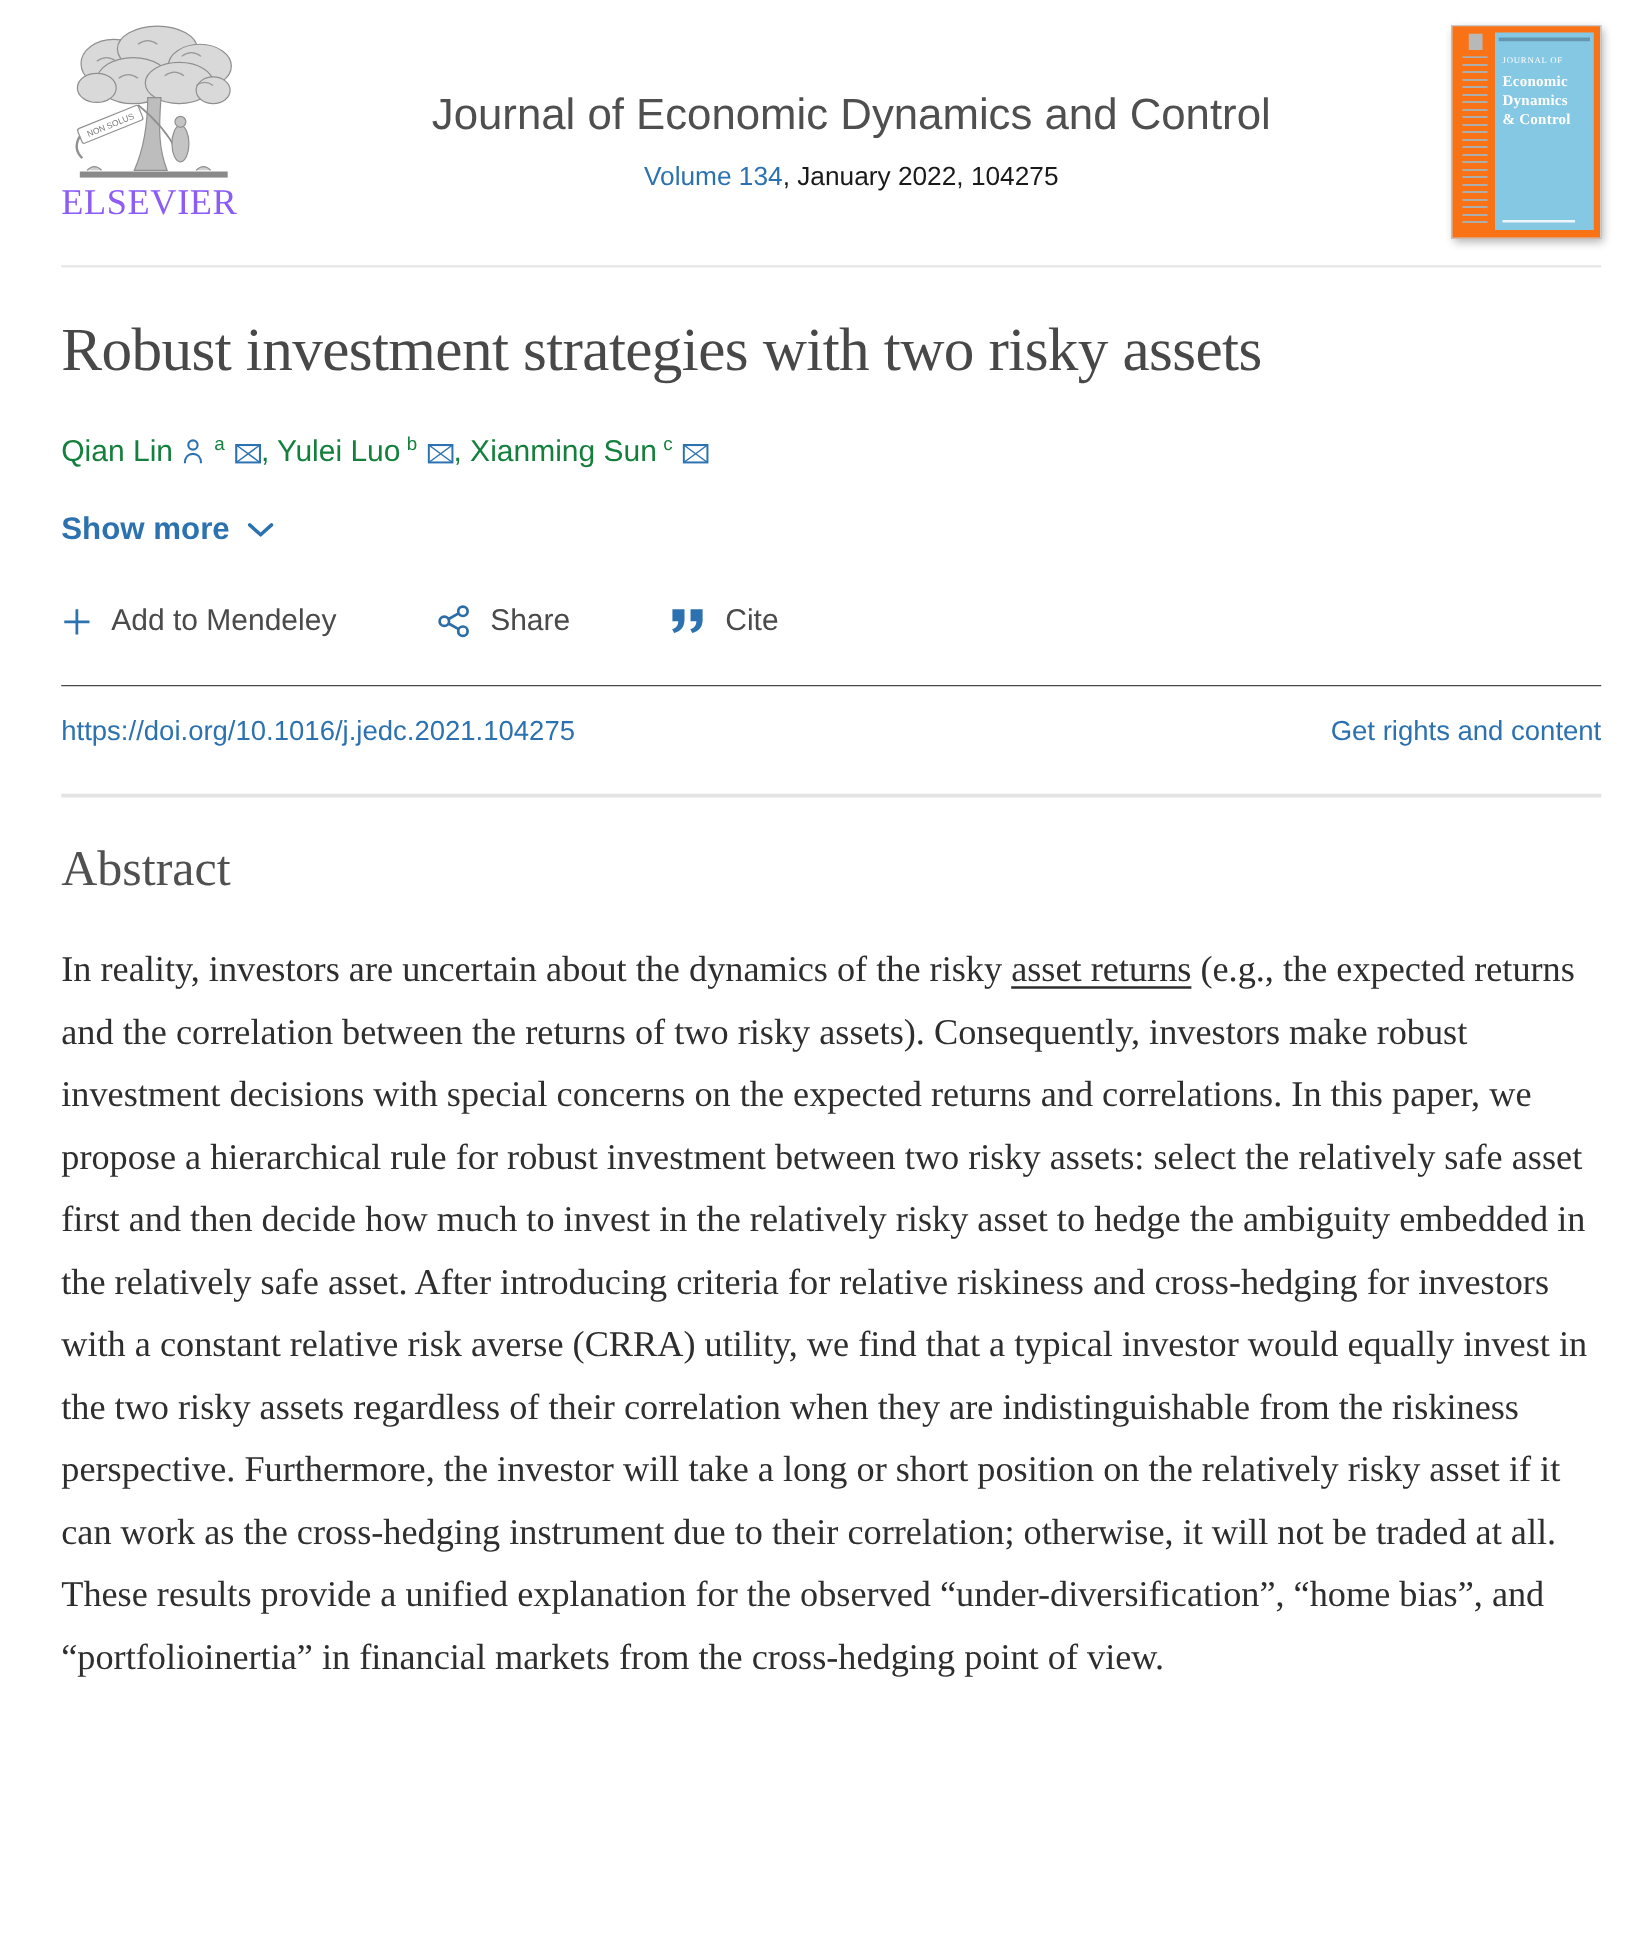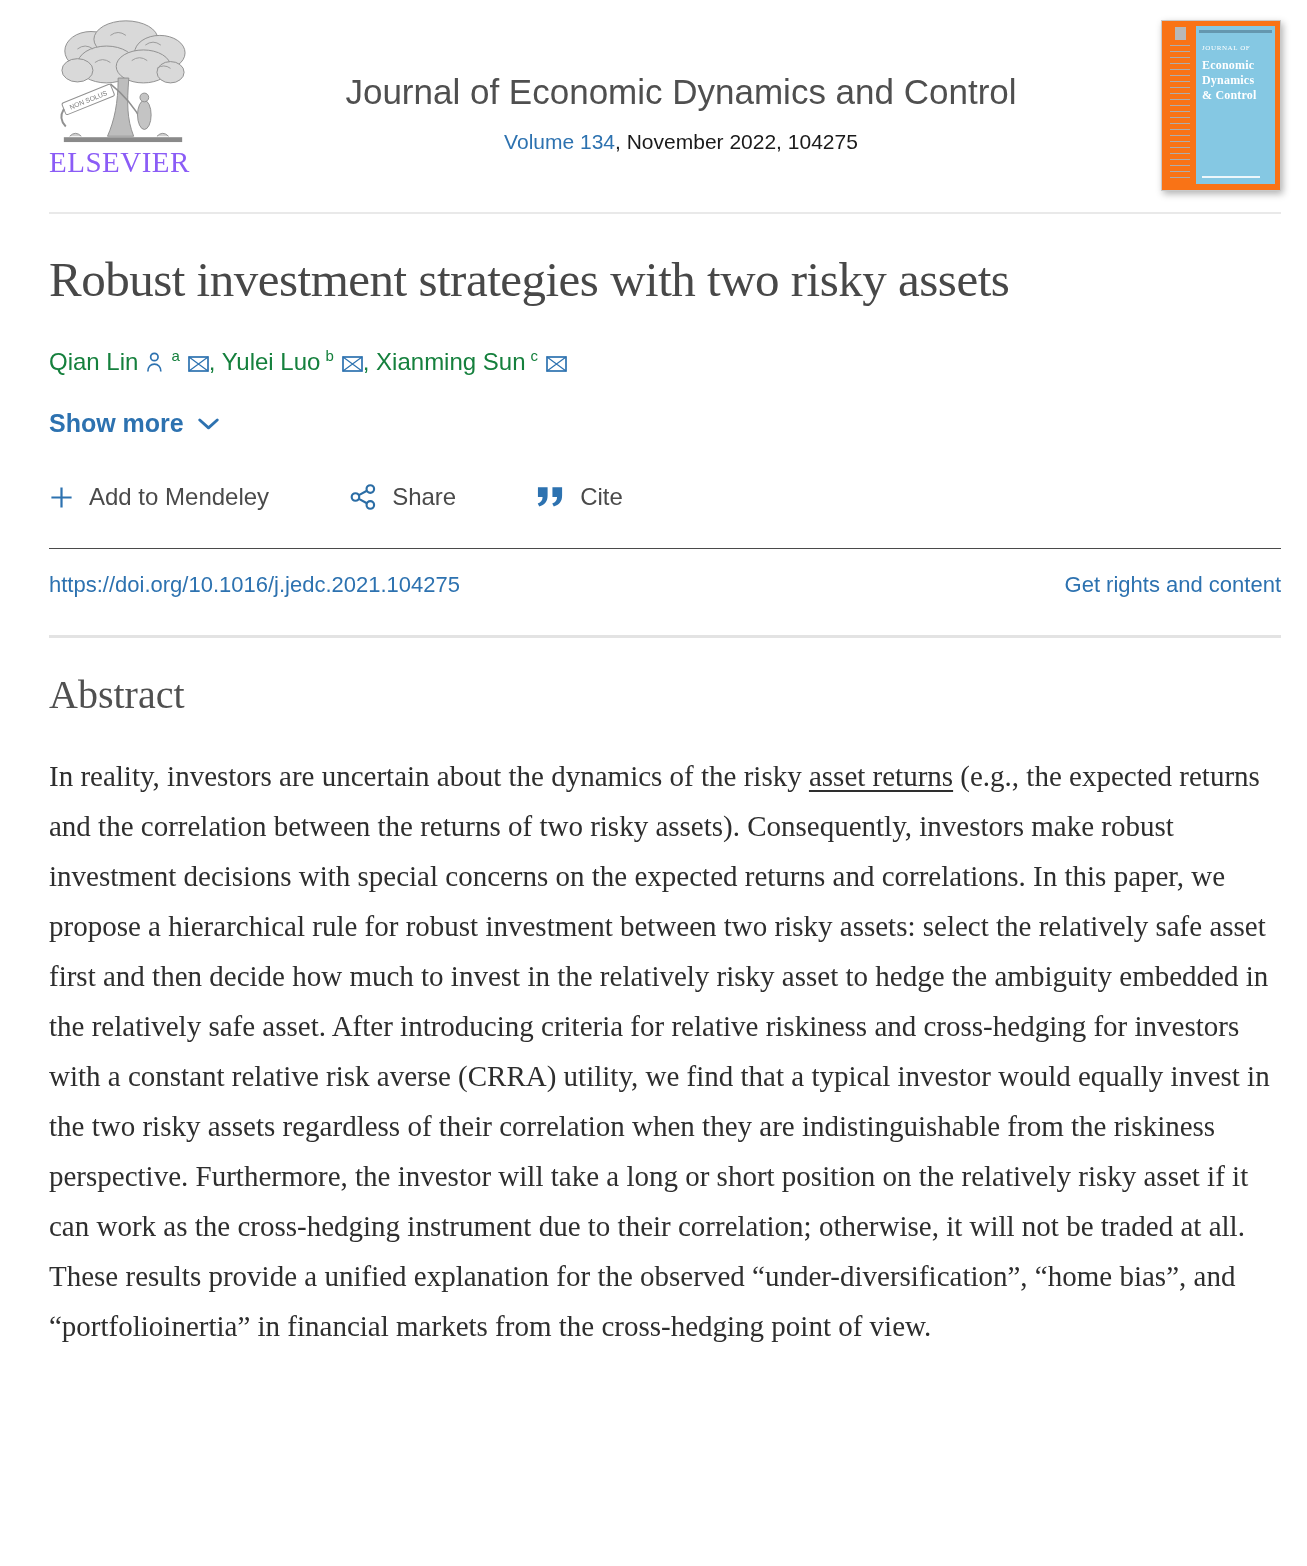--- a/index.html
+++ b/index.html
@@ -186,21 +186,21 @@
         </g>
         <path d="M14 96 q-6 10 2 18" fill="none" stroke="#919191" stroke-width="2"></path>
         <rect x="14" y="125" width="122" height="5" fill="#8a8a8a"></rect>
         <path d="M20 124 q6 -6 12 0 M110 124 q6 -6 12 0" fill="#cfcfcf" stroke="#8f8f8f" stroke-width="1"></path>
       </svg>
       <div class="elsevier-word">ELSEVIER</div>
     </div>
 
     <div class="header-center">
       <div class="journal-title">Journal of Economic Dynamics and Control</div>
-      <div class="vol-line"><span class="vol-link">Volume 134</span><span>, November 2022, 104275</span></div>
+      <div class="vol-line"><span class="vol-link">Volume 134</span><span>, January 2022, 104275</span></div>
     </div>
 
     <div class="cover">
       <div class="cover-left">
         <div class="cover-mini-logo"></div>
         <div class="cover-toc-lines"></div>
       </div>
       <div class="cover-right">
         <div class="cover-topstrip"></div>
         <div class="cover-line small">JOURNAL OF</div>

